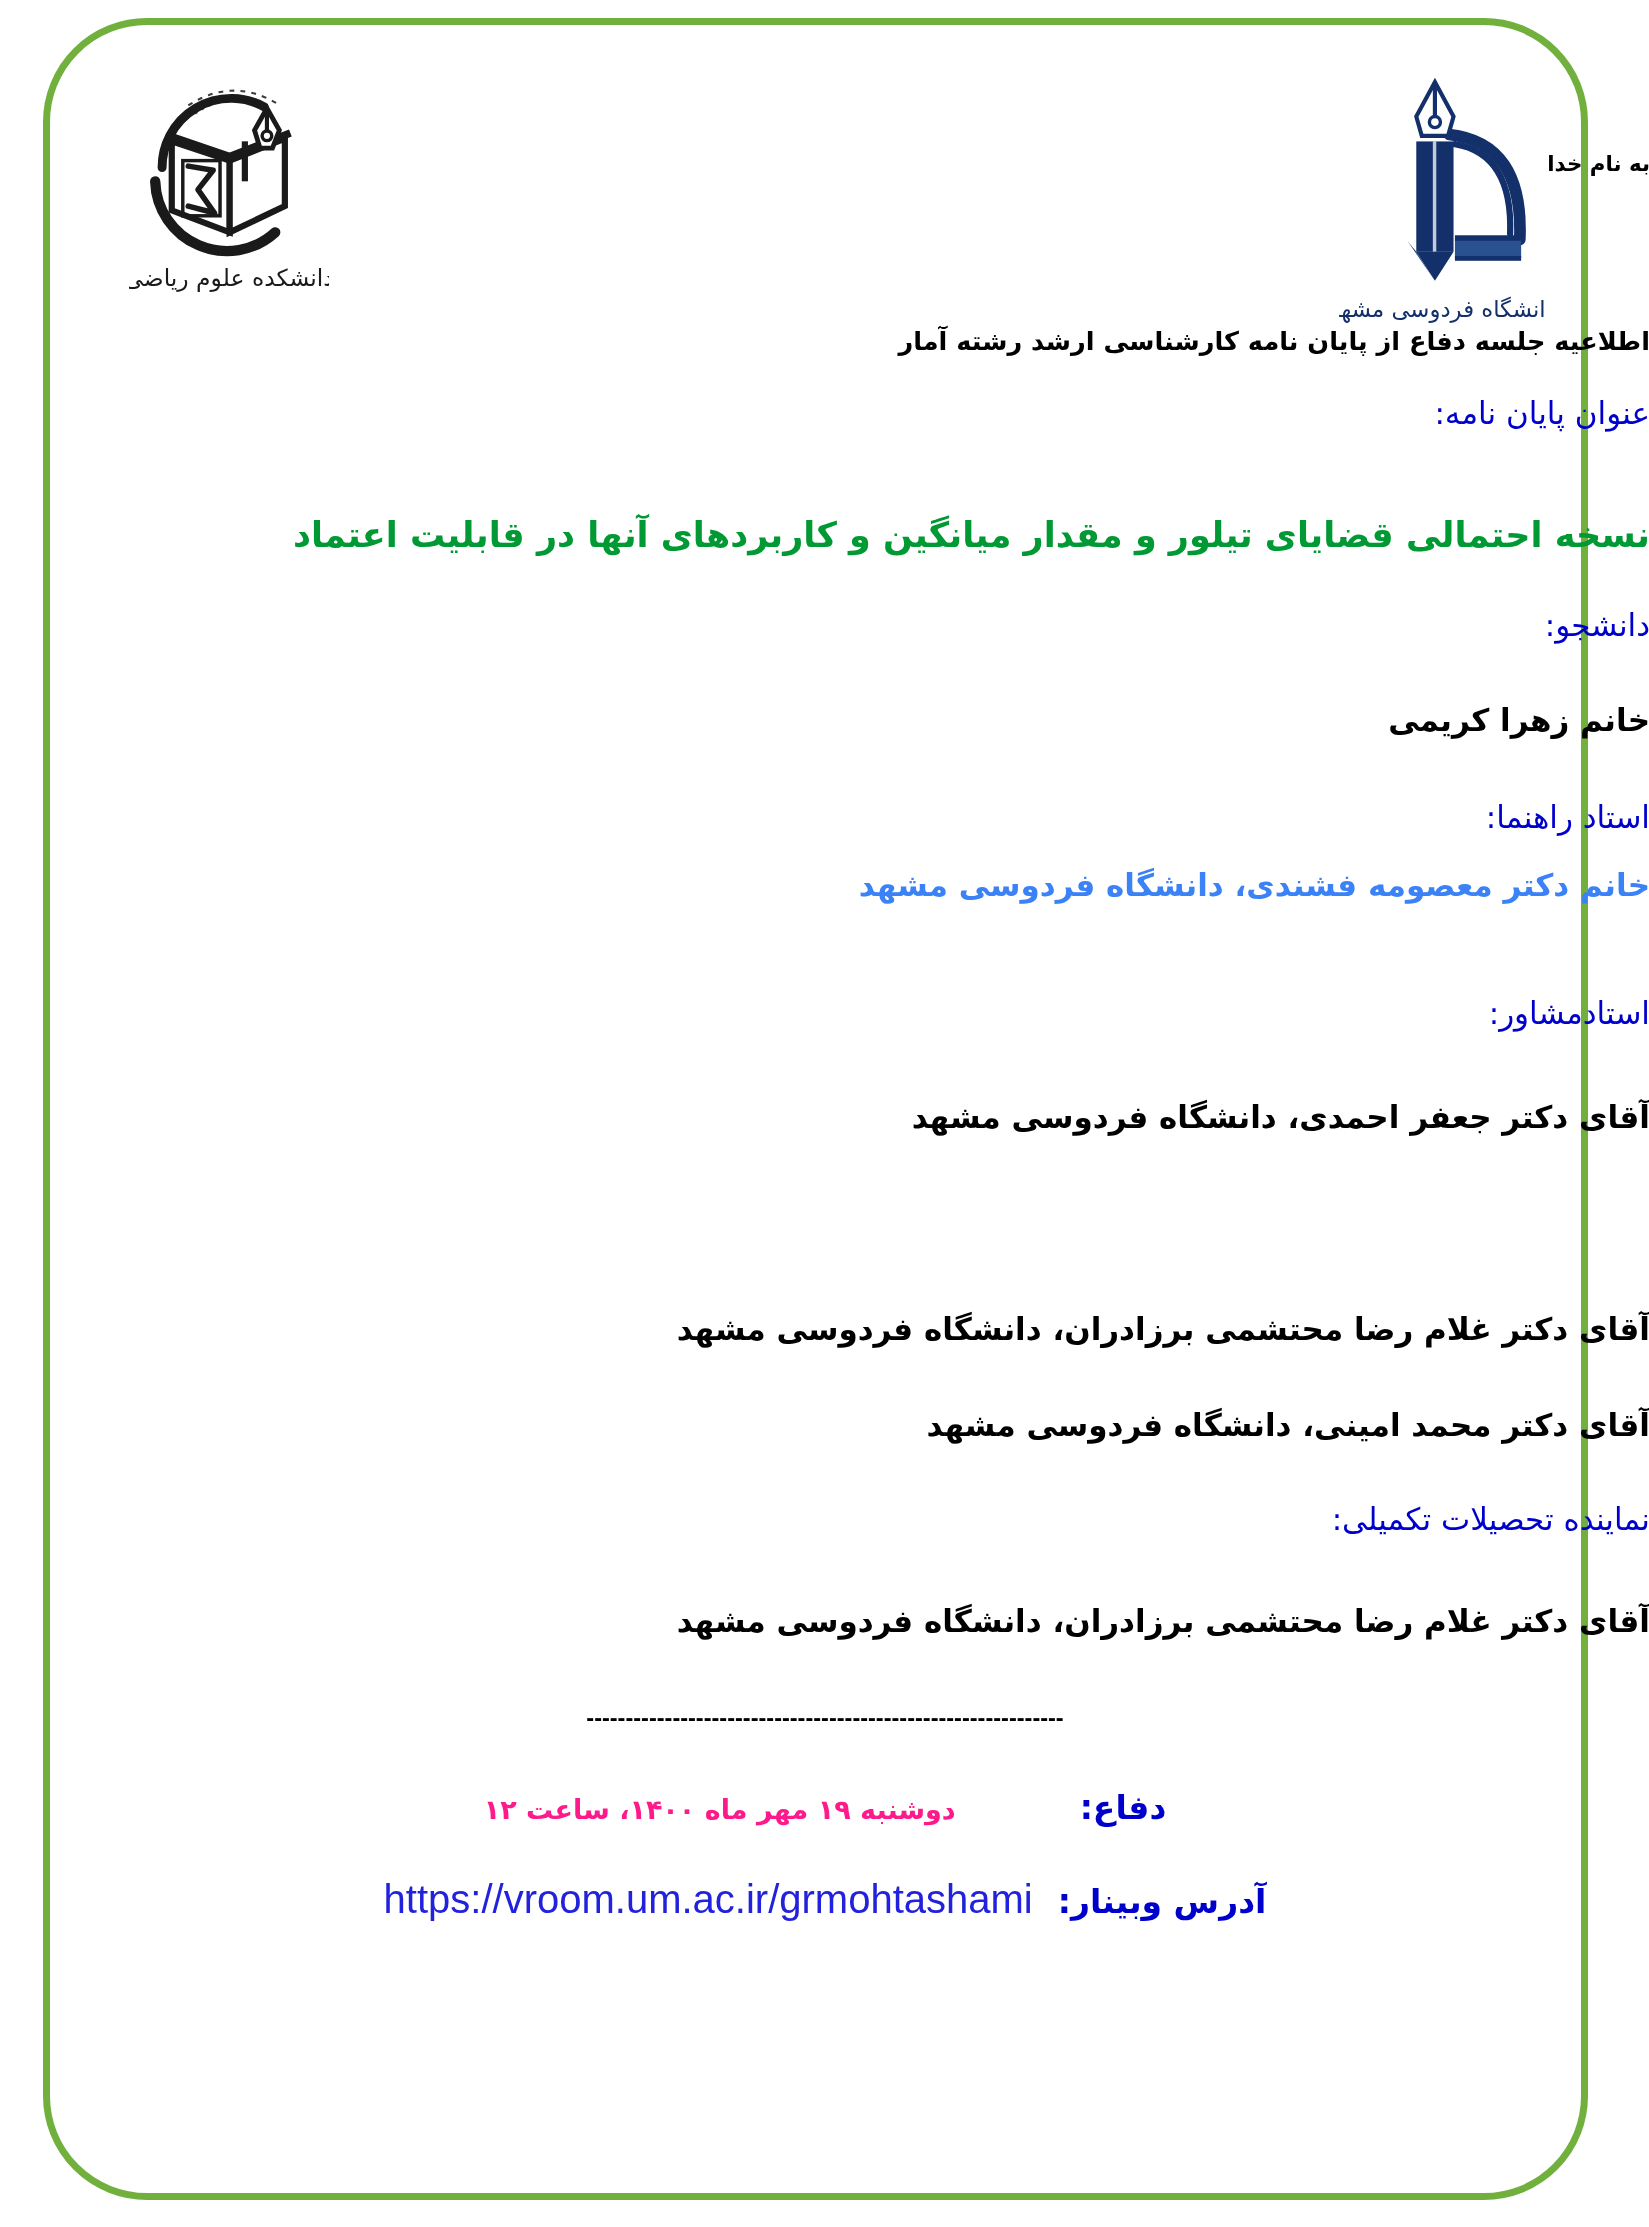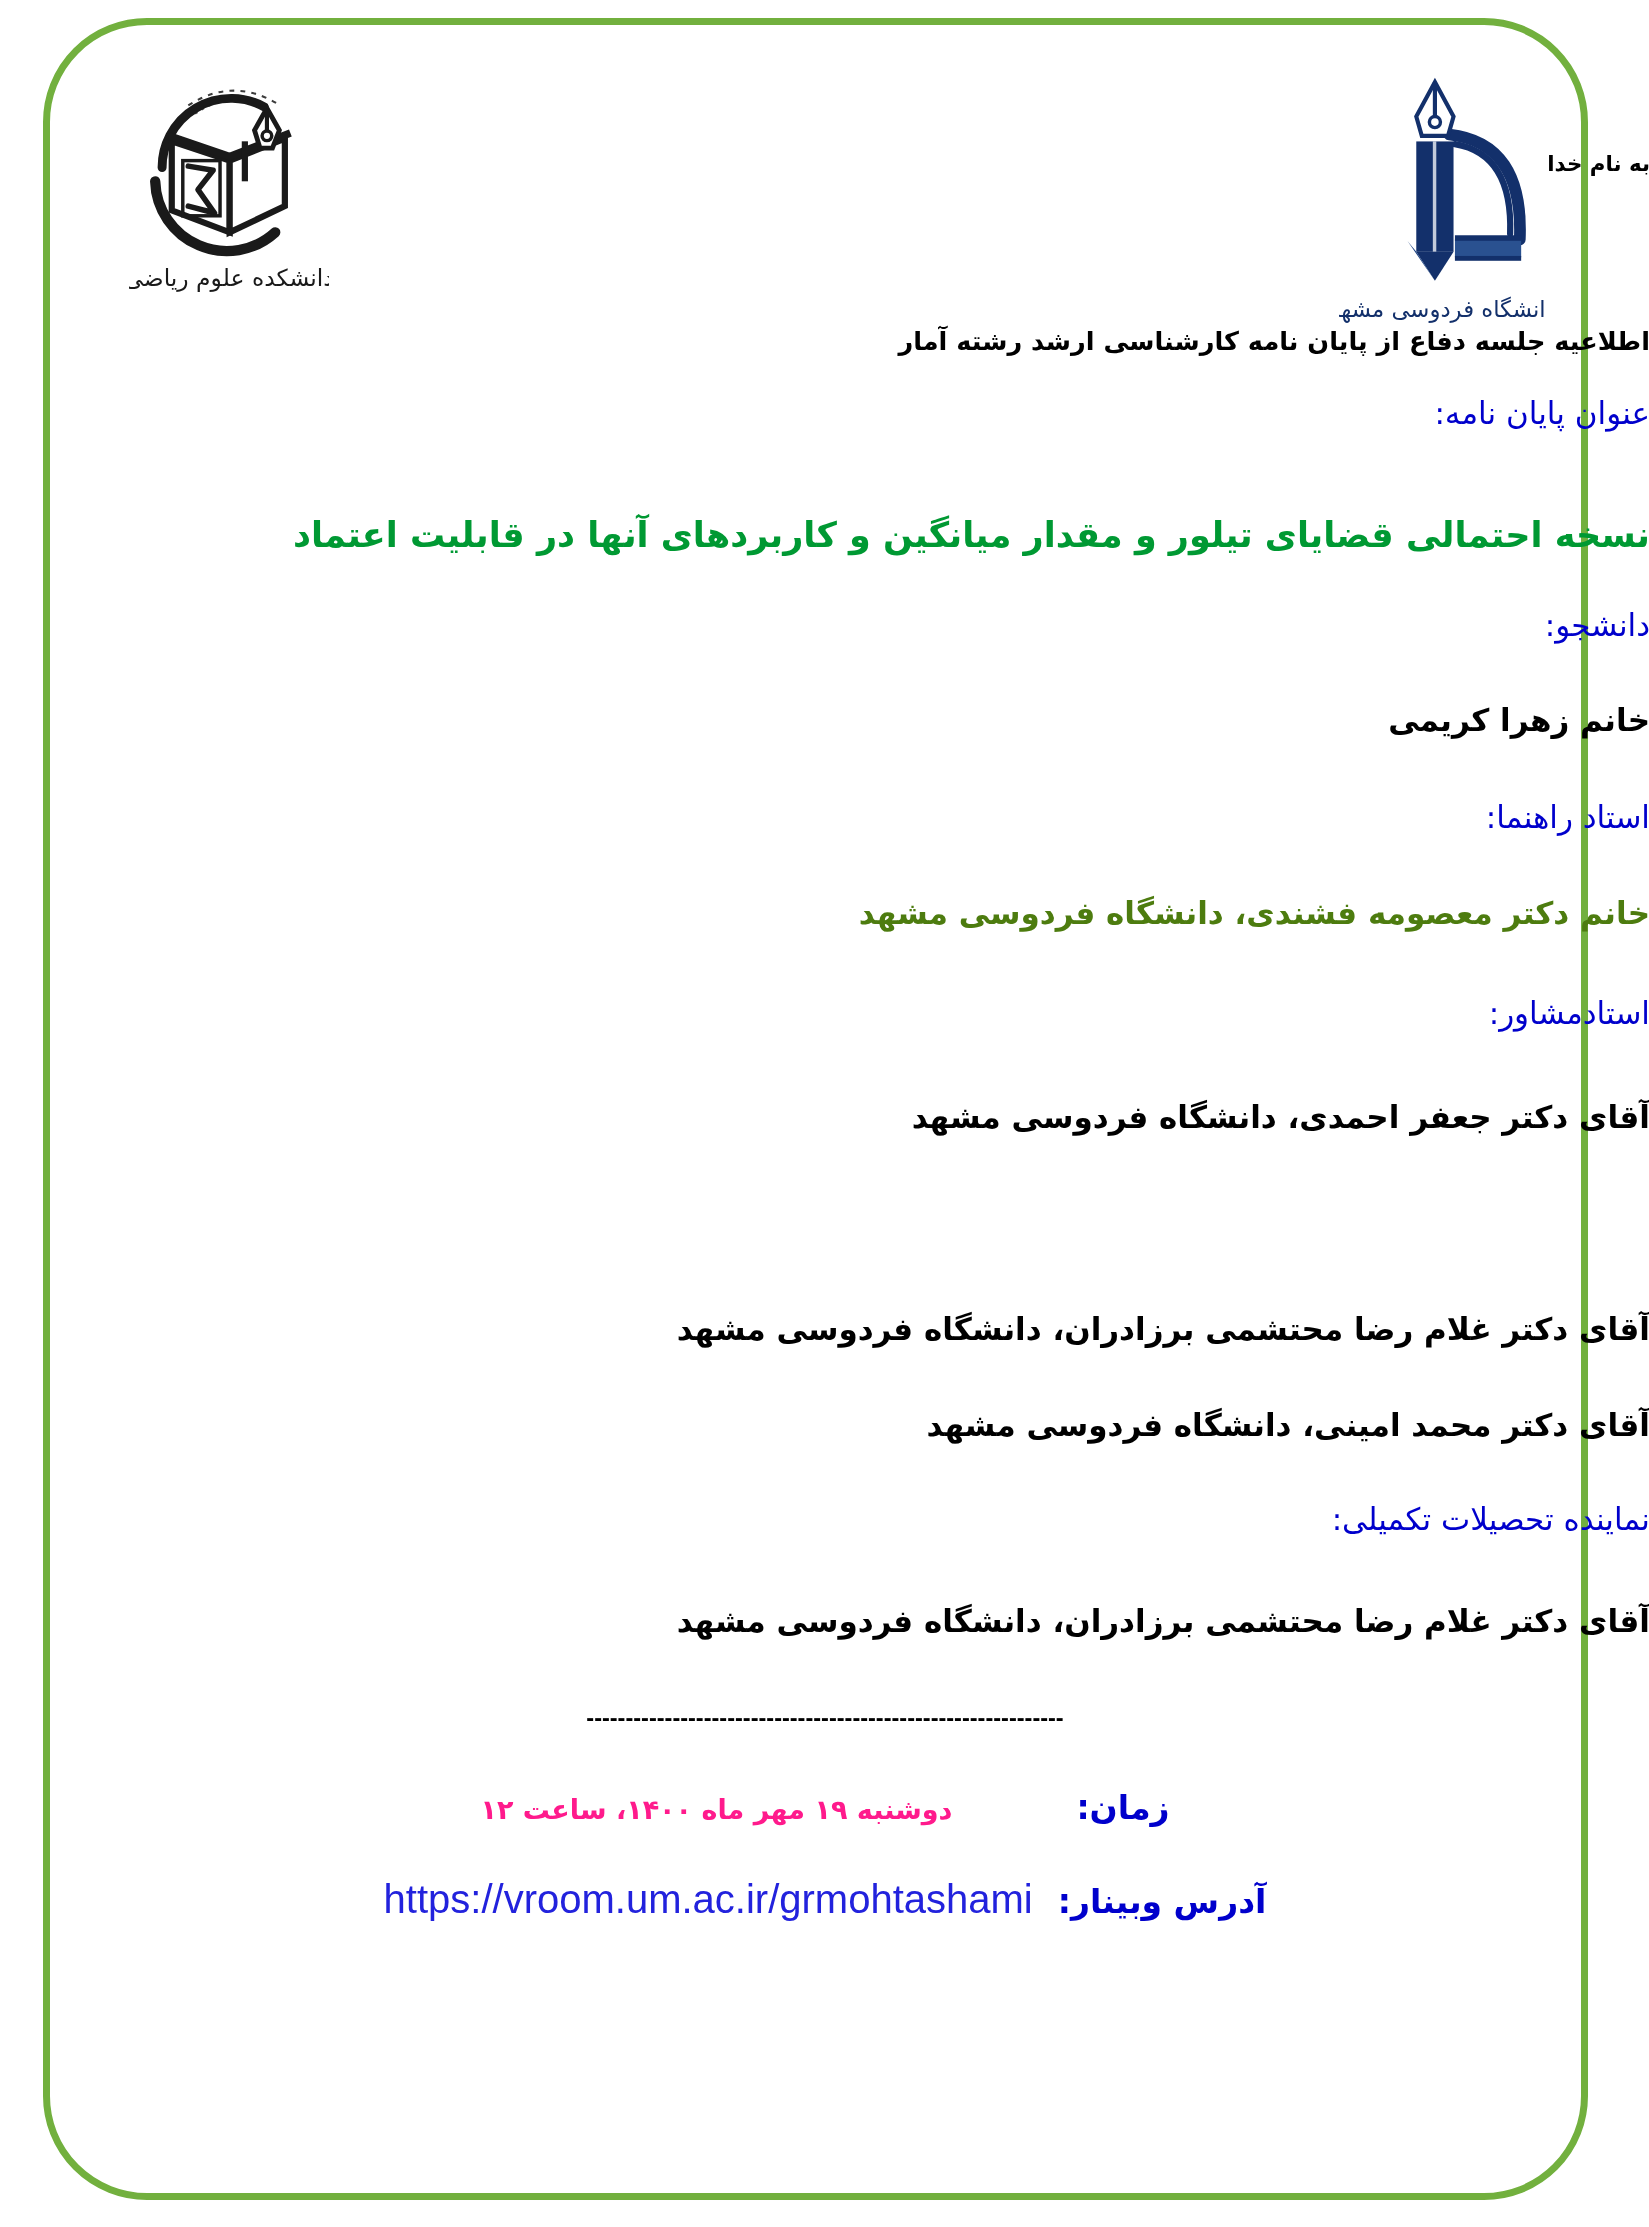--- a/index.html
+++ b/index.html
@@ -94,21 +94,21 @@
     top: 515px;
     font-size: 35px;
     font-weight: 700;
     color: #009933;
   }
 
   .student-label { top: 607px;  font-size: 31px; }
   .student-name  { top: 702px; font-size: 31px; font-weight: 700; color: #000; }
 
   .supervisor-label { top: 799px; font-size: 31px; }
-  .supervisor-name  { top: 895px; font-size: 31px; font-weight: 700; color: #4d7c0f; }
+  .supervisor-name  { top: 867px; font-size: 31px; font-weight: 700; color: #3b82f6; }
 
   .advisor-label { top: 995px; font-size: 31px; }
   .advisor-name  { top: 1099px; font-size: 31px; font-weight: 700; color: #000; }
 
   .judges-label { top: 1204px; font-size: 31px; }
   .judge-1      { top: 1311px; font-size: 31px; font-weight: 700; color: #000; }
   .judge-2      { top: 1407px; font-size: 31px; font-weight: 700; color: #000; }
 
   .rep-label { top: 1501px; font-size: 31px; }
   .rep-name  { top: 1603px; font-size: 31px; font-weight: 700; color: #000; }
@@ -256,21 +256,21 @@
 
   <div class="center-line judge-1">آقای دکتر غلام رضا محتشمی برزادران، دانشگاه فردوسی مشهد</div>
   <div class="center-line judge-2">آقای دکتر محمد امینی، دانشگاه فردوسی مشهد</div>
 
   <div class="center-line rep-label label-blue">نماینده تحصیلات تکمیلی:</div>
   <div class="center-line rep-name">آقای  دکتر غلام رضا محتشمی برزادران، دانشگاه فردوسی مشهد</div>
 
   <div id="divider">-------------------------------------------------------------</div>
 
   <div id="time-row">
-    <span id="time-label">زمان:</span>
+    <span id="time-label">دفاع:</span>
     <span id="time-value">دوشنبه ۱۹ مهر ماه ۱۴۰۰، ساعت ۱۲</span>
   </div>
 
   <div id="webinar-row">
     <span id="webinar-label">آدرس وبینار:</span>
     <span id="webinar-url">https://vroom.um.ac.ir/grmohtashami</span>
   </div>
 
 </div>
 

